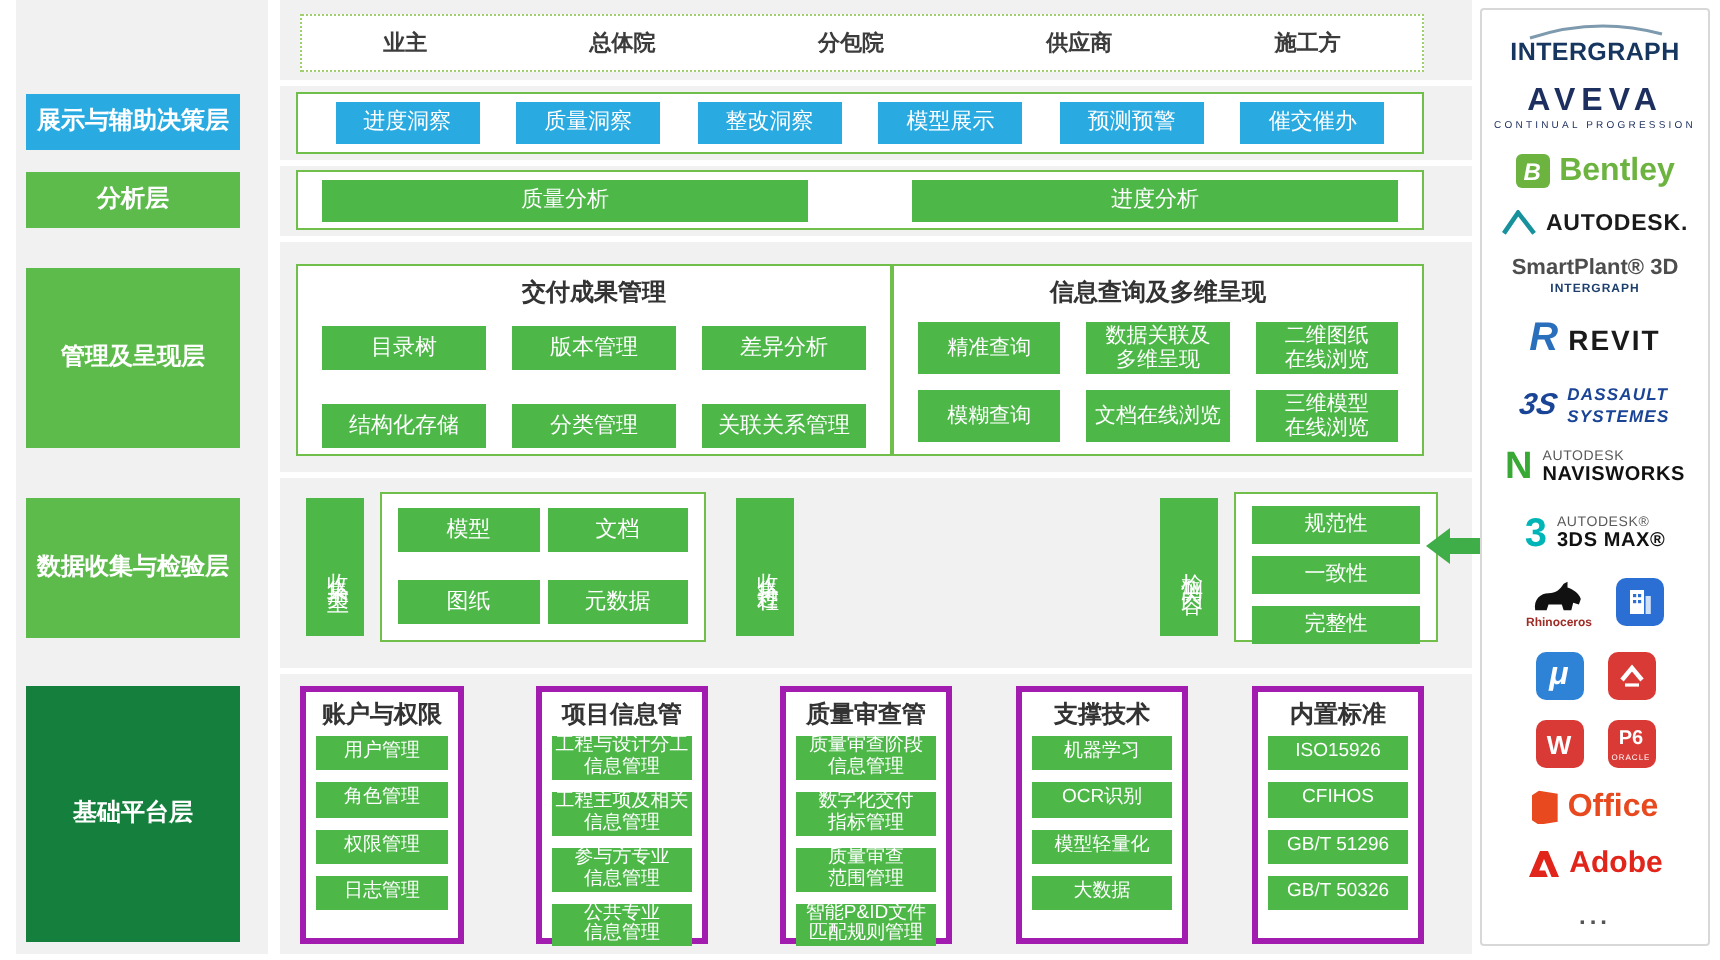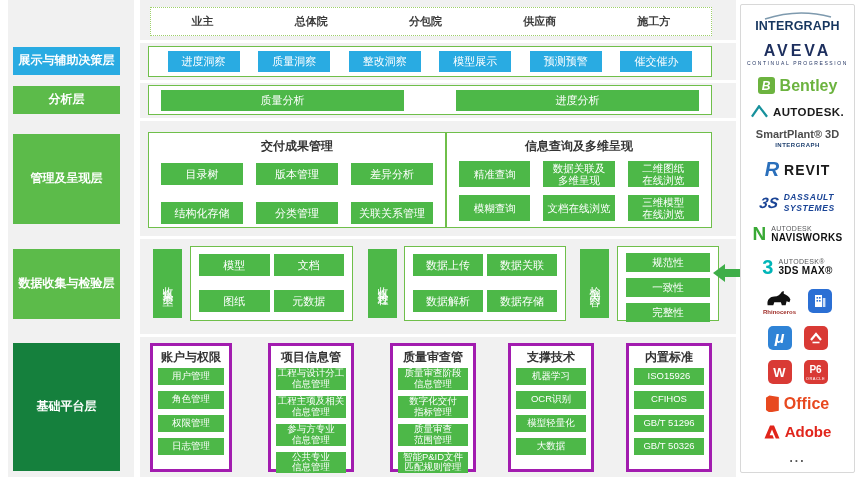--- a/index.html
+++ b/index.html
@@ -165,28 +165,20 @@
   <div class="vlabel" style="left:153px;top:249px;width:29px;height:69px;">收集类型</div>
   <div class="cont" style="left:190px;top:246px;width:163px;height:75px;">
     <div class="grid2">
       <div class="btn btn-green">模型</div>
       <div class="btn btn-green">文档</div>
       <div class="btn btn-green">图纸</div>
       <div class="btn btn-green">元数据</div>
     </div>
   </div>
   <div class="vlabel" style="left:368px;top:249px;width:29px;height:69px;">收集过程</div>
-  <div class="cont" style="left:404px;top:246px;width:162px;height:75px;">
-    <div class="grid2">
-      <div class="btn btn-green">数据上传</div>
-      <div class="btn btn-green">数据关联</div>
-      <div class="btn btn-green">数据解析</div>
-      <div class="btn btn-green">数据存储</div>
-    </div>
-  </div>
   <div class="vlabel" style="left:580px;top:249px;width:29px;height:69px;">检测内容</div>
   <div class="cont" style="left:617px;top:246px;width:102px;height:75px;">
     <div class="stack">
       <div class="btn btn-green">规范性</div>
       <div class="btn btn-green">一致性</div>
       <div class="btn btn-green">完整性</div>
     </div>
   </div>
   <div class="arrow">
     <div class="tri"></div>

